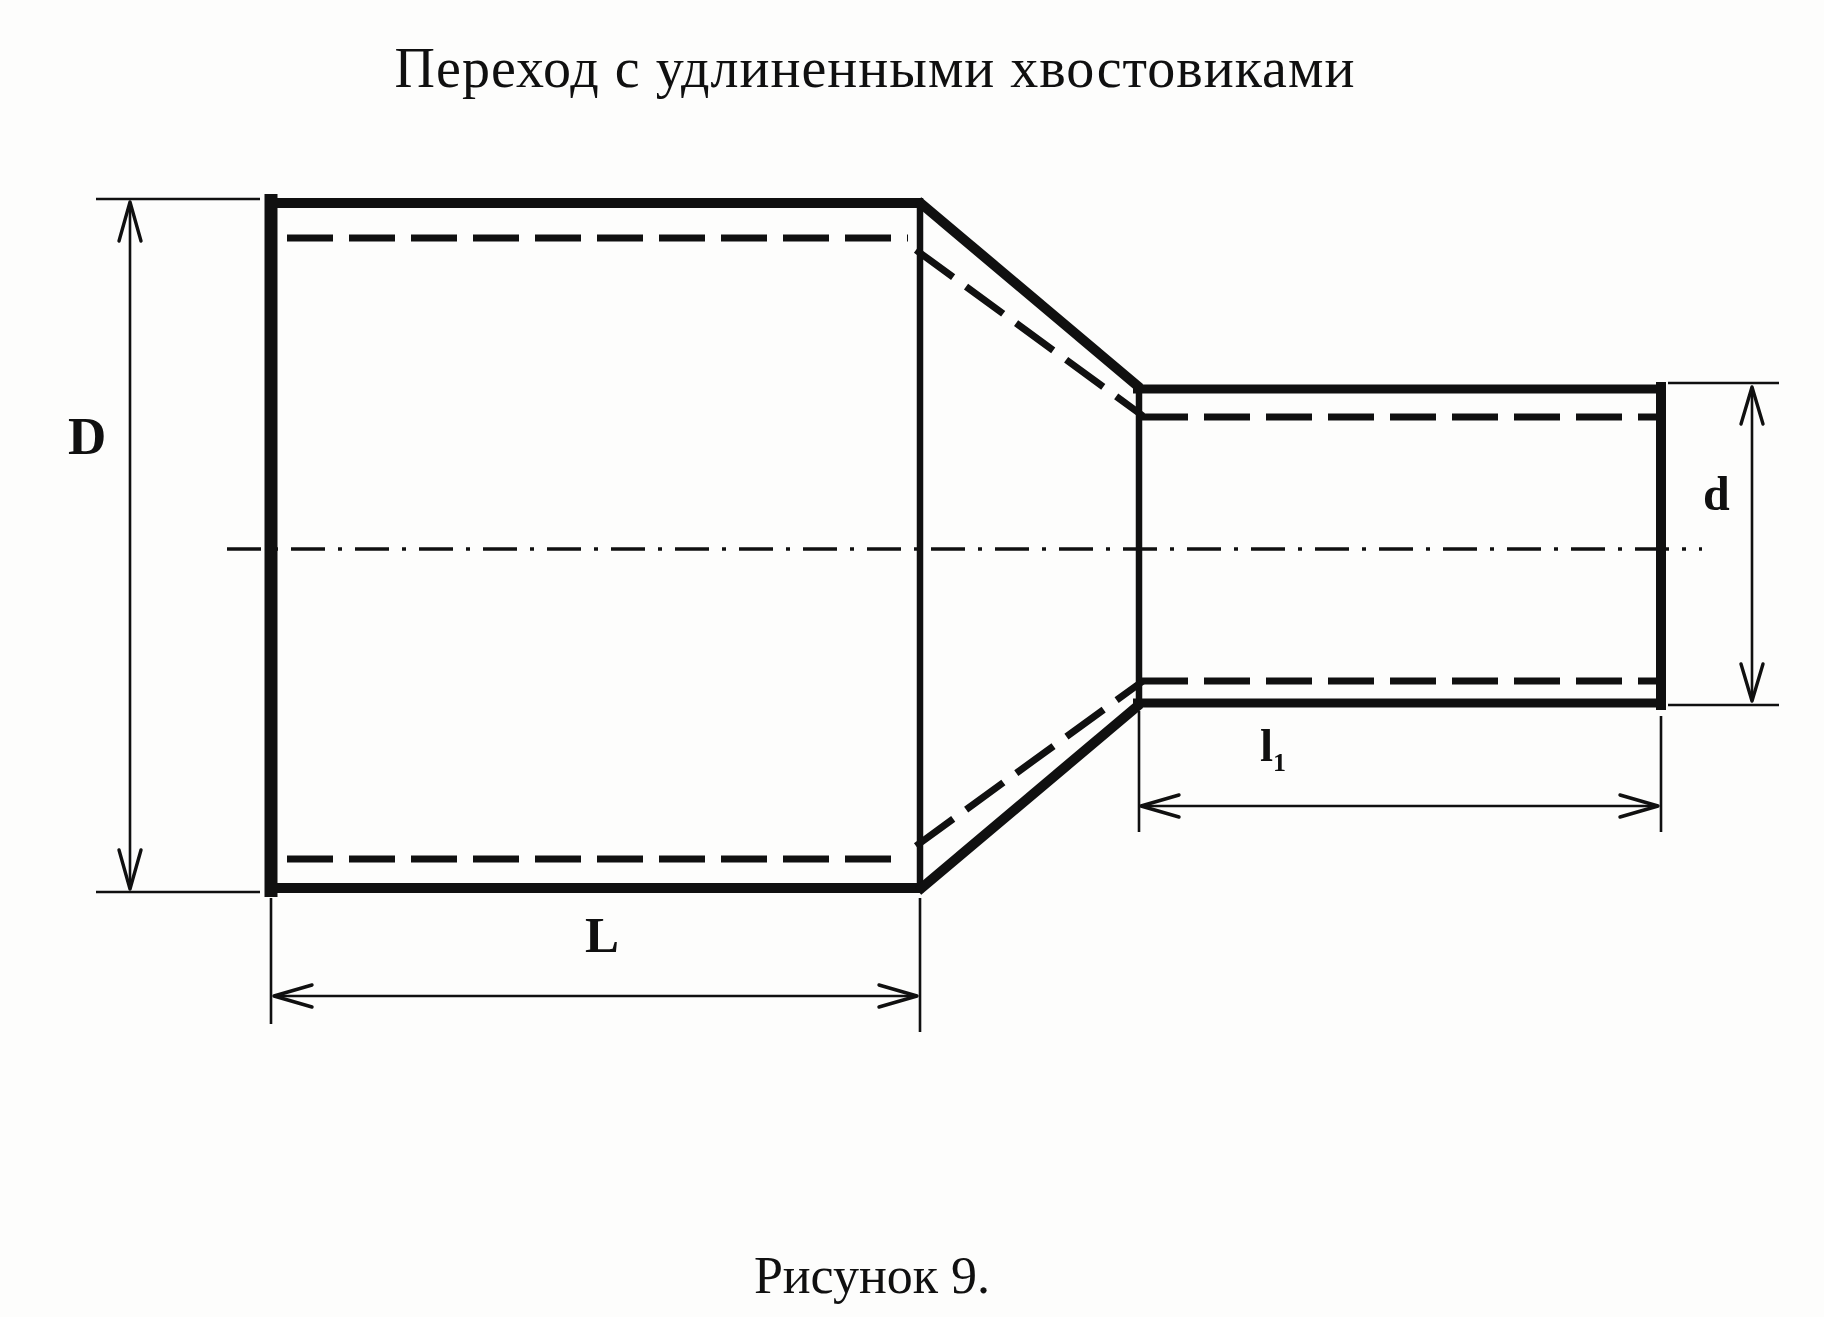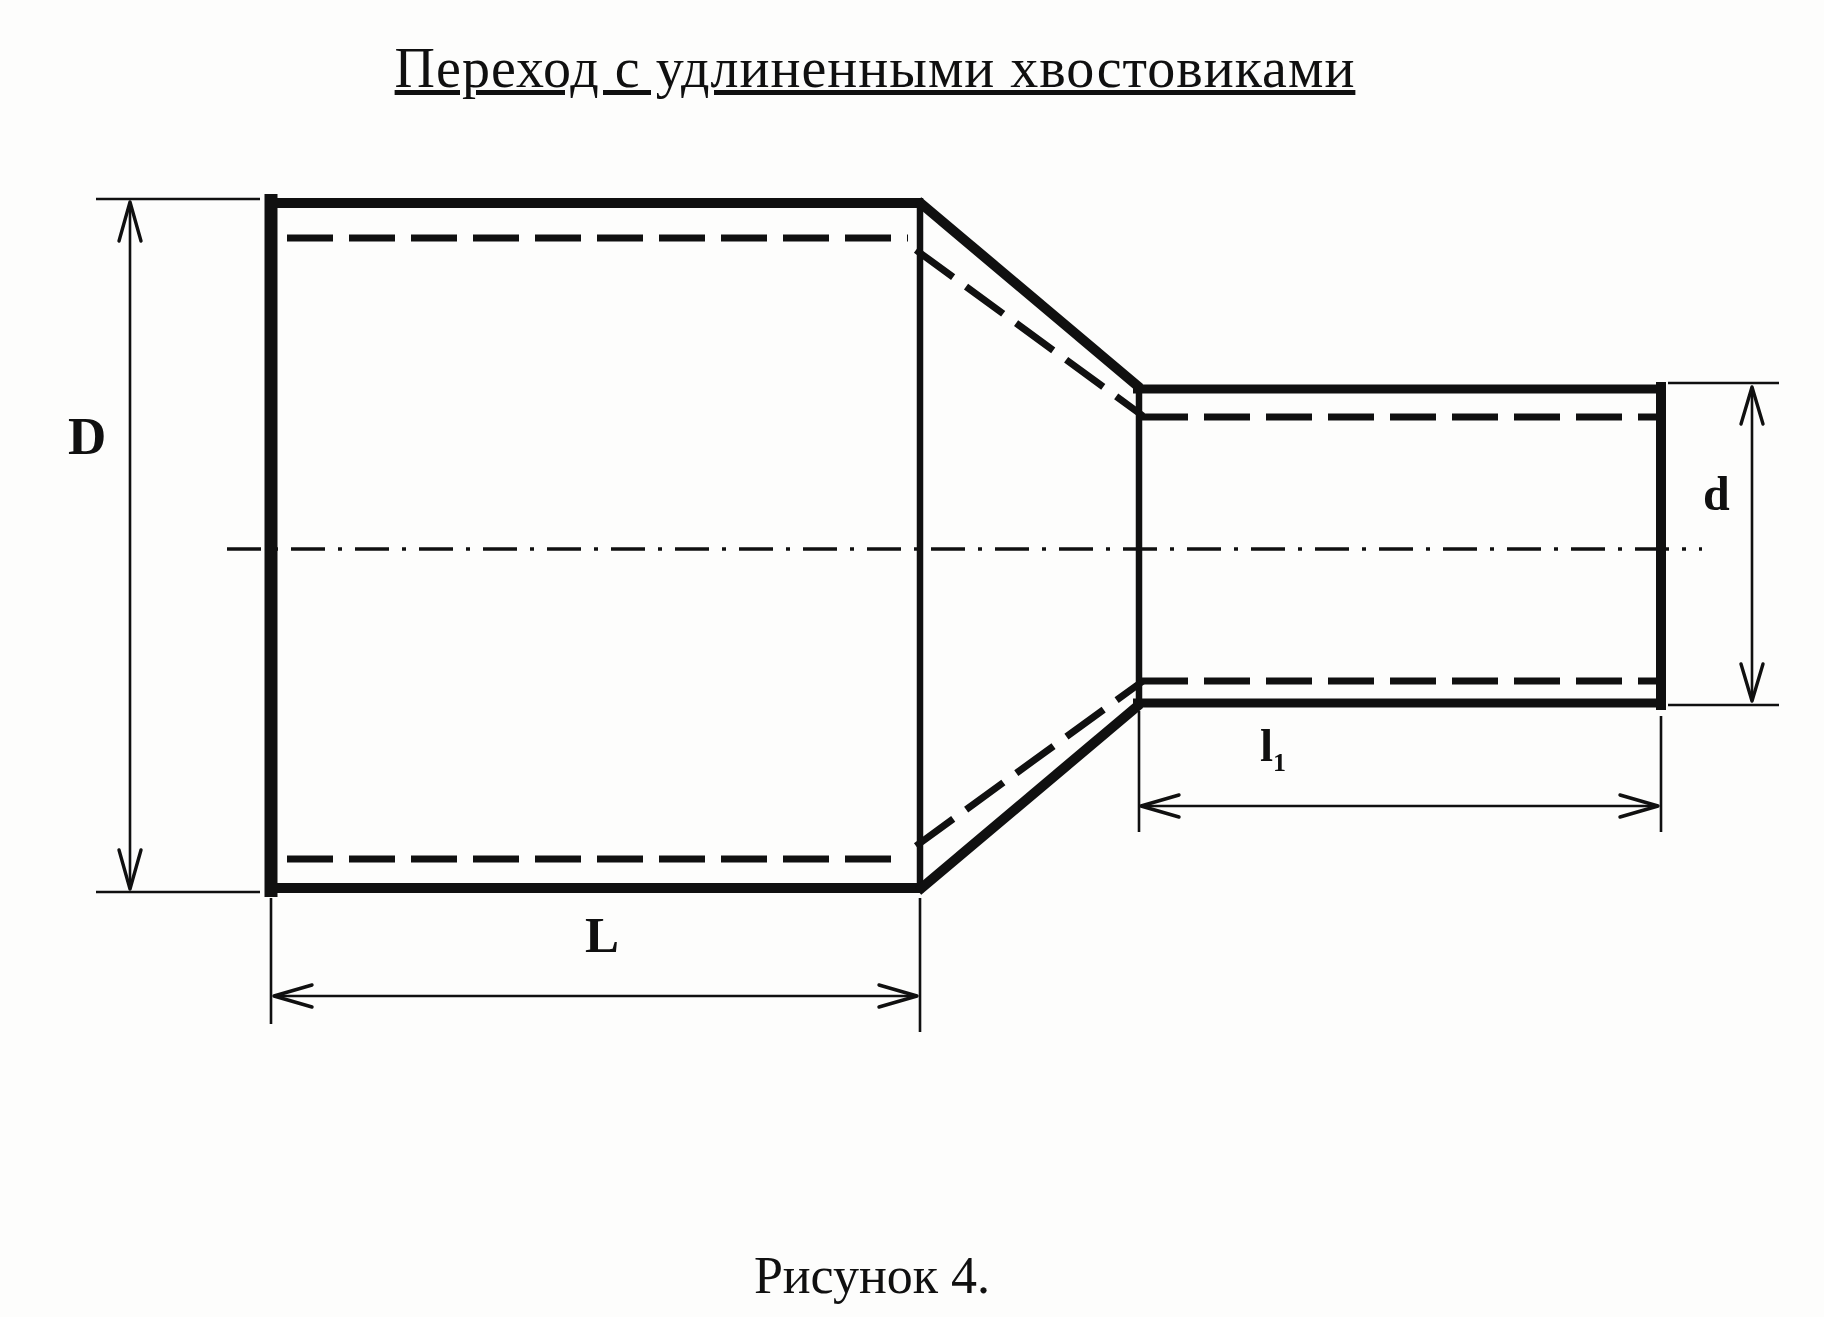--- a/index.html
+++ b/index.html
@@ -35,21 +35,20 @@
   .arrow  { stroke-width: 3.4; stroke-linecap: round; stroke-linejoin: round; }
   .title {
     position: absolute;
     top: 36px;
     left: 375px;
     width: 1000px;
     text-align: center;
     font-size: 56px;
     letter-spacing: 1px;
     white-space: nowrap;
-    text-decoration: underline;
   }
   .caption {
     position: absolute;
     top: 1246px;
     left: 642px;
     width: 460px;
     text-align: center;
     font-size: 52px;
   }
   .dim-label {
@@ -138,15 +137,15 @@
       <polyline class="arrow" points="1179,795 1141,806 1179,817"></polyline>
       <polyline class="arrow" points="1620,795 1658,806 1620,817"></polyline>
     </g>
   </svg>
 
   <div class="dim-label label-D">D</div>
   <div class="dim-label label-d">d</div>
   <div class="dim-label label-L">L</div>
   <div class="dim-label label-l1"><span>l</span><sub>1</sub></div>
 
-  <div class="caption">Рисунок 4.</div>
+  <div class="caption">Рисунок 9.</div>
 
 </div>
 
 </body></html>

